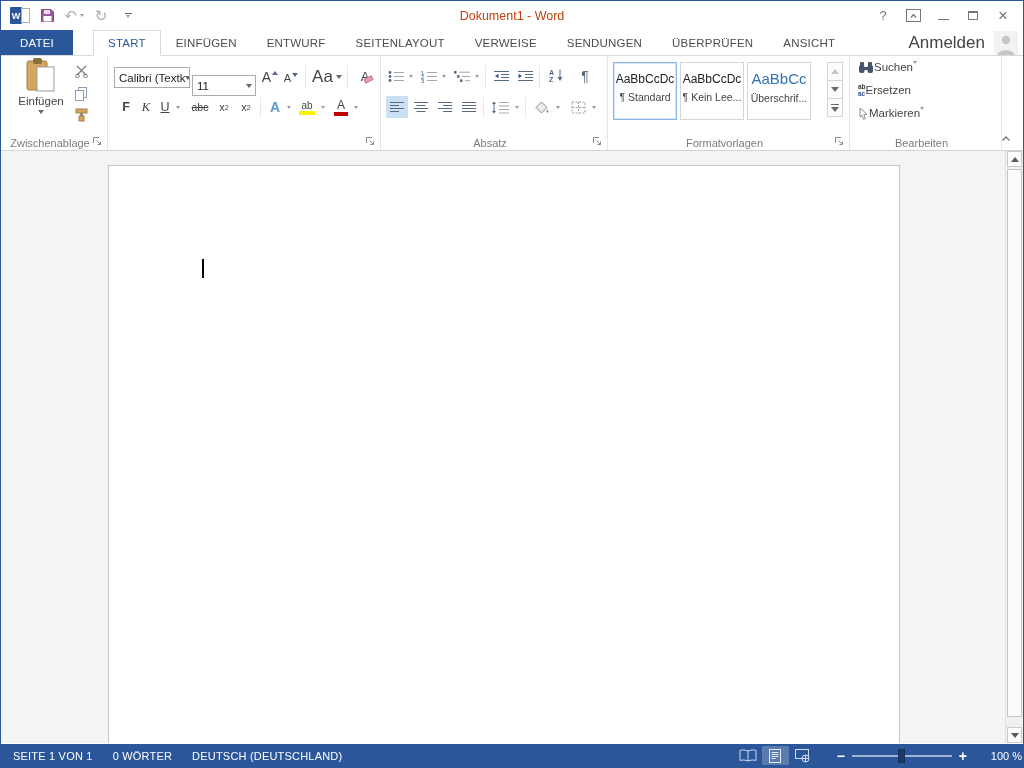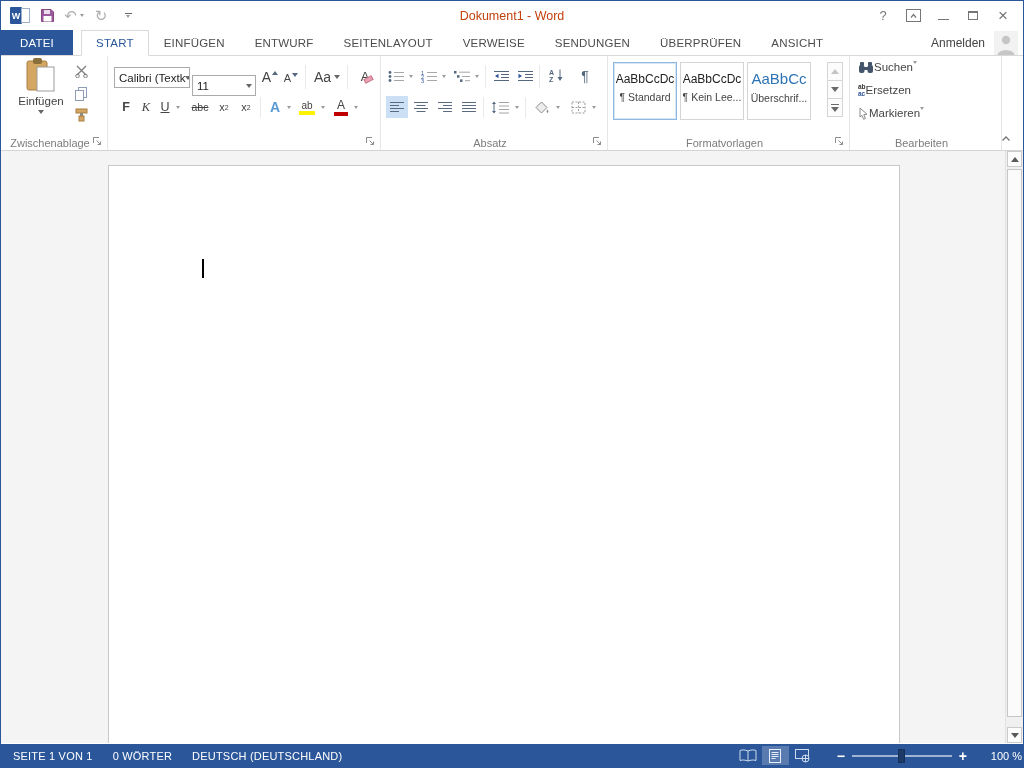--- a/index.html
+++ b/index.html
@@ -21,22 +21,22 @@
 .title{position:absolute;left:0;right:0;text-align:center;font-size:12.5px;color:#c2410c;pointer-events:none}
 .winctrl{margin-left:auto;display:flex;align-items:center;height:100%;padding-right:5px;z-index:3}
 .wc{width:30px;height:25px;display:flex;align-items:center;justify-content:center;color:#767676;font-size:13px}
 .min-glyph{width:11px;height:1px;background:#767676;display:block;margin-top:7px}
 .max-glyph{width:10px;height:9px;border:1px solid #767676;border-top-width:2px;display:block}
 .close-glyph{font-size:17px;color:#767676;line-height:1}
 
 .tabrow{position:absolute;top:29px;left:0;right:0;height:26px;display:flex;align-items:stretch;border-bottom:1px solid #D9D9D9;background:#FFF;font-size:11.5px;z-index:2}
 .tab{display:flex;align-items:center;padding:0 15px;color:#4C4C4C;letter-spacing:.2px}
 .tab.file{background:#2B579A;color:#FFF;padding:0 19px}
-.tab.active{background:#FFF;color:#2B579A;border:1px solid #D9D9D9;border-bottom:1px solid #FFF;margin-left:8px;margin-bottom:-1px;padding:8px 14px}
-.signin{margin-left:auto;display:flex;align-items:center;color:#444;font-size:12px;padding-right:9px}
+.tab.active{background:#FFF;color:#2B579A;border:1px solid #D9D9D9;border-bottom:1px solid #FFF;margin-left:20px;margin-bottom:-1px;padding:8px 14px}
+.signin{margin-left:auto;display:flex;align-items:center;color:#444;font-size:17px;padding-right:9px}
 .avatar{width:24px;height:24px;align-self:center;margin-right:5px}
 
 .ribbon{position:absolute;top:55px;left:0;right:0;height:95px;background:#FFF;border-bottom:1px solid #D4D4D4}
 .rgroup{position:absolute;top:0;height:94px;border-right:1px solid #E6E6E6}
 .glabel{position:absolute;bottom:1px;left:0;right:8px;text-align:center;font-size:11px;color:#7C7C7C}
 .launcher{position:absolute;bottom:3px;right:4px;width:11px;height:11px;display:flex}
 .vsep{position:absolute;width:1px;background:#E9E9E9}
 .ritem{position:absolute;display:flex;align-items:center;justify-content:center;color:#444}
 .paste-btn{position:absolute;left:12px;top:2px;width:56px;height:73px;display:flex;flex-direction:column;align-items:center;font-size:11.5px;color:#444}
 .paste-label{margin-top:3px}
@@ -211,21 +211,21 @@
       </div>
       <span class="ritem" style="left:151px;top:10px;width:22px;height:22px;font-size:14px">
         <span>A</span>
           <i class="caret-up"></i>
       </span>
       <span class="ritem" style="left:173px;top:12px;width:20px;height:20px;font-size:11px">
         <span>A</span>
           <i class="caret-dn" style="margin-bottom:6px"></i>
       </span>
       <i class="vsep" style="left:197px;top:9px;height:24px"></i>
-      <span class="ritem" style="left:203px;top:10px;width:32px;height:22px;font-size:14px">
+      <span class="ritem" style="left:203px;top:10px;width:32px;height:22px;font-size:17px">
         <span>Aa</span>
           <i class="dd" style="margin-left:3px"></i>
       </span>
       <i class="vsep" style="left:239px;top:9px;height:24px"></i>
       <span class="ritem" style="left:245px;top:9px;width:24px;height:23px;font-size:13px;position:absolute">
         <span style="position:relative"><span>A</span><i class="eraser"></i></span>
       </span>
 
       <span class="ritem" style="left:9px;top:40px;width:18px;height:22px;font-size:12.5px;font-weight:bold">
           <span>F</span>

